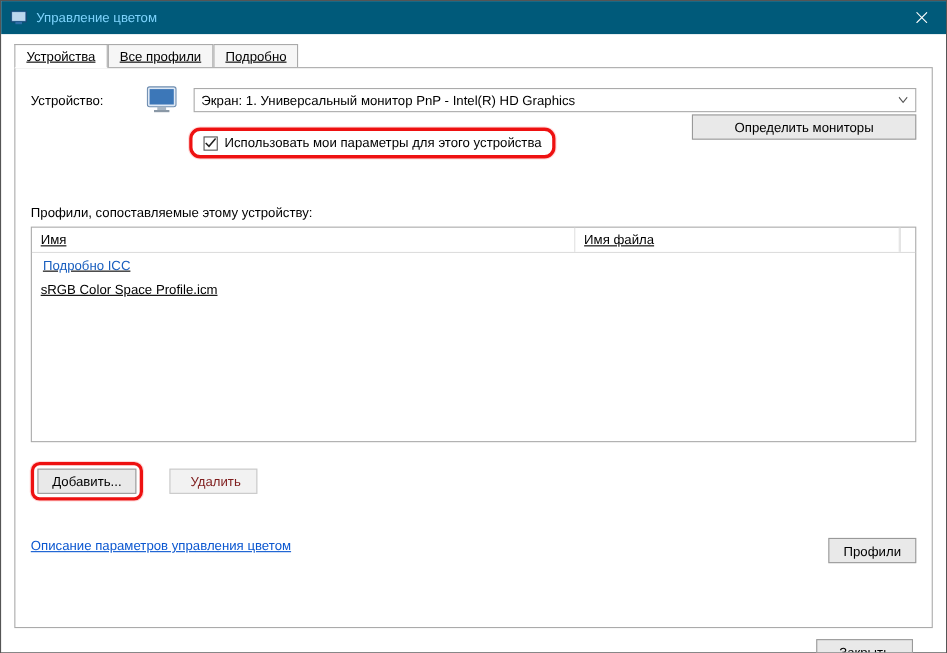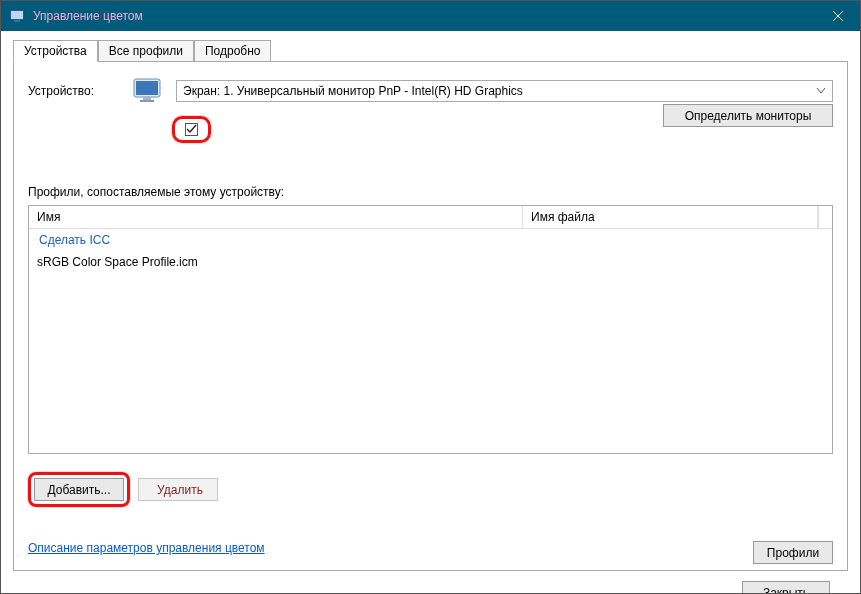--- a/index.html
+++ b/index.html
@@ -8,21 +8,21 @@
     font-family: "Segoe UI", Tahoma, sans-serif;
     font-size: 12px;
     background: #fff;
     width: 861px; height: 594px;
     overflow: hidden;
     border: 1px solid #555;
   }
   .titlebar {
     height: 30px;
     background: #005a7a;
-    color: #f9a8d4;
+    color: #7dd3fc;
     display: flex;
     align-items: center;
     padding: 0 0 0 8px;
   }
   .titlebar .app-icon {
     width: 16px; height: 16px;
     margin-right: 8px;
     display: inline-flex; align-items: center; justify-content: center;
   }
   .titlebar .app-icon svg { display:block; }
@@ -46,20 +46,21 @@
   }
   .tab {
     border: 1px solid #aaa;
     border-bottom: none;
     padding: 3px 10px 3px 10px;
     background: #fff;
     font-size: 12px;
     margin-right: 0px;
     position: relative;
     cursor: pointer;
+    text-decoration: underline;
   }
   .tab:not(.active) {
     background: #f6f6f6;
     top: 1px;
     border-bottom: 1px solid #aaa;
   }
   .tab.active {
     background: #fff;
     z-index: 2;
     border-bottom: 1px solid #fff;
@@ -147,32 +148,33 @@
     background: #f2f2f2;
     color: #7f1d1d;
     border-color: #c8c8c8;
     cursor: default;
     padding-left: 16px;
   }
   .identify-btn {
     position: absolute;
     right: 14px;
     top: 42px;
-    width: 170px;
+    width: 204px;
   }
 
   .profiles-heading {
     margin-top: 42px;
     margin-bottom: 6px;
   }
 
   .list-box {
     border: 1px solid #aaa;
-    height: 249px;
-    background: #fff;
+    height: 196px;
+    background: #fff;
+    text-decoration: underline;
   }
   .list-header {
     display: flex;
     border-bottom: 1px solid #ddd;
     font-size: 12px;
   }
   .list-header .col {
     padding: 4px 8px;
     border-right: 1px solid #e2e2e2;
   }
@@ -187,21 +189,21 @@
   }
   .list-row { display:flex; padding: 2px 0; }
   .list-row .cell { padding: 2px 8px; }
   .cell-name { flex: 0 0 494px; padding-left: 10px !important; }
   .cell-file { flex: 1; }
 
   .buttons-row {
     margin-top: 18px;
     display: flex;
     align-items: center;
-    gap: 8px;
+    gap: 24px;
   }
   .buttons-row .spacer { flex: 1; }
 
   .link-row {
     margin-top: 34px;
     display: flex;
   }
   .text-link {
     color: #0b57d0;
     text-decoration: underline;
@@ -265,35 +267,36 @@
       </div>
     </div>
 
     <div class="checkbox-row">
       <span class="highlight-red">
         <span class="cbx">
           <svg width="11" height="11" viewBox="0 0 11 11">
               <path d="M1 5 L4 8 L10 1" fill="none" stroke="#222" stroke-width="1.4"></path>
             </svg>
         </span>
+        <span>Использовать мои параметры для этого устройства</span>
       </span>
     </div>
 
     <button class="win-button identify-btn">Определить мониторы</button>
 
     <div class="profiles-heading">Профили, сопоставляемые этому устройству:</div>
 
     <div class="list-box">
       <div class="list-header">
         <div class="col col-name">Имя</div>
         <div class="col col-file">Имя файла</div>
         <div class="spacer-col"></div>
       </div>
       <div class="list-body">
-        <div class="group-label">Сделать ICC</div>
+        <div class="group-label">Подробно ICC</div>
         <div class="list-row">
           <div class="cell cell-file">sRGB Color Space Profile.icm</div>
         </div>
       </div>
     </div>
 
     <div class="buttons-row">
       <span class="highlight-red-tight">
         <button class="win-button" style="min-width:90px">Добавить...</button>
       </span>

